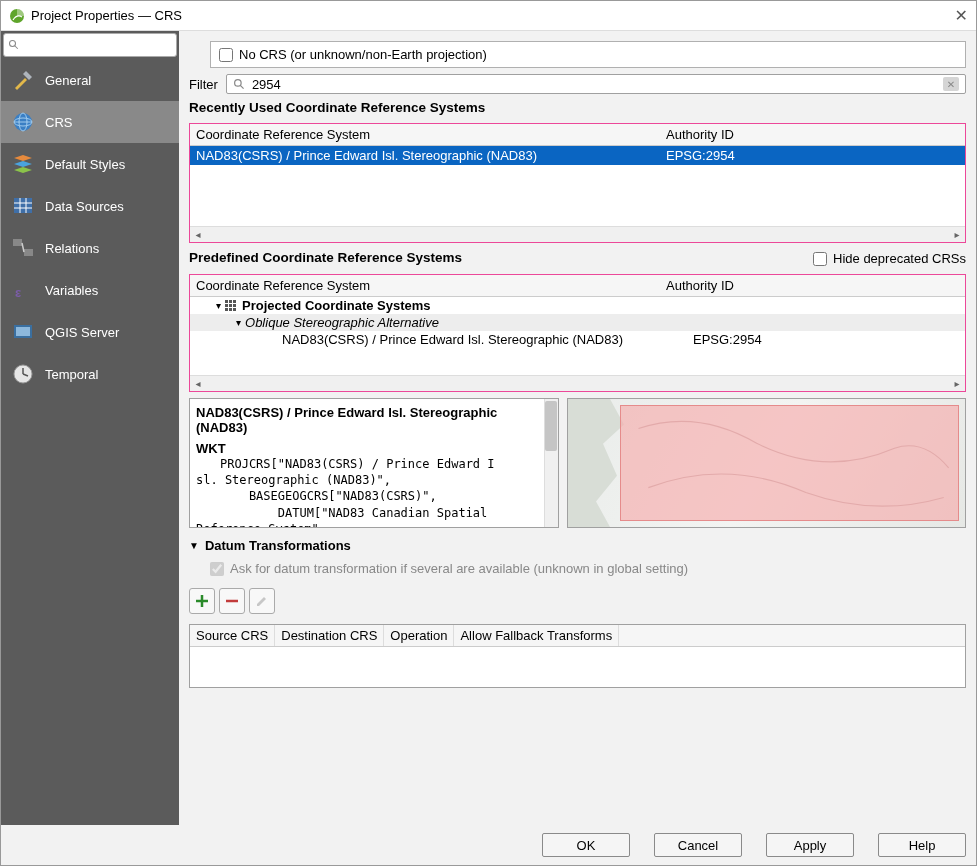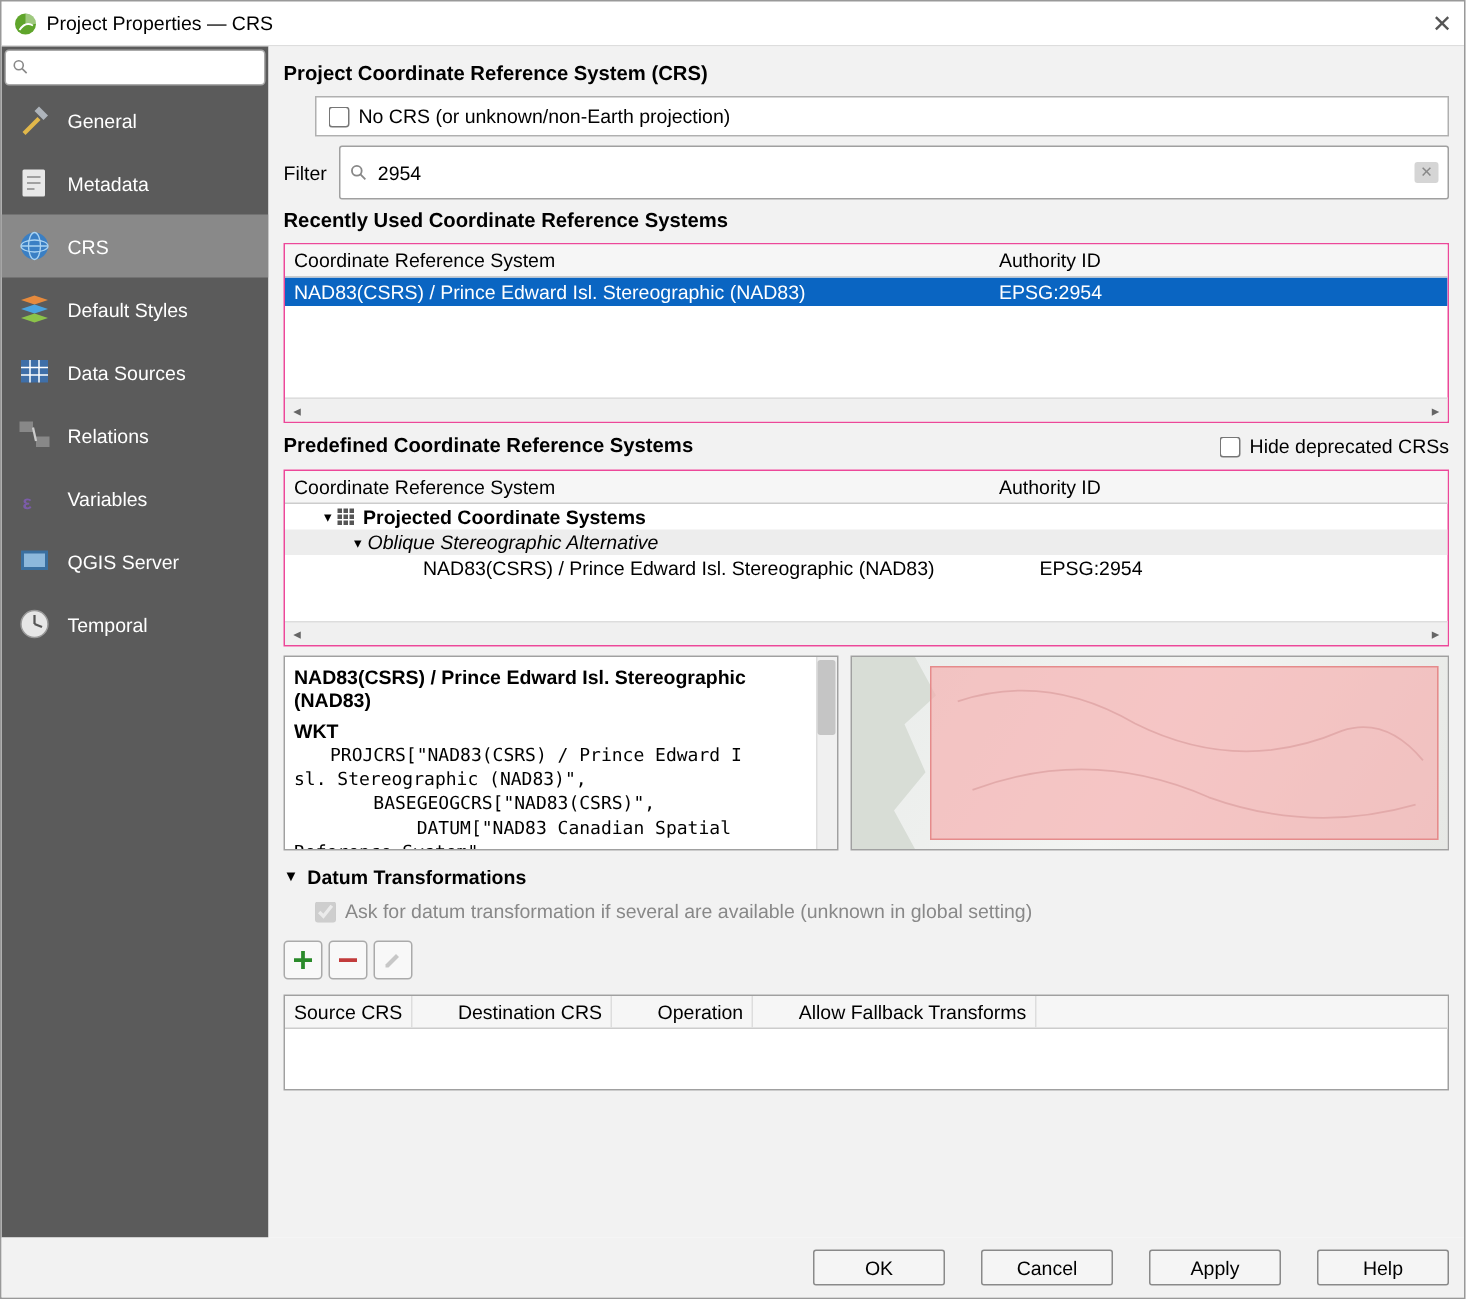--- a/index.html
+++ b/index.html
@@ -15,21 +15,21 @@
 .sidebar .item { display: flex; align-items: center; height: 42px; padding: 0 10px; color: #fff; cursor: pointer; gap: 10px; }
 .sidebar .item.active { background: #898989; }
 .sidebar .item svg, .sidebar .item .icon-box { width: 24px; height: 24px; flex: 0 0 24px; }
 .main { flex: 1; background: #f2f2f2; padding: 10px; display: flex; flex-direction: column; gap: 6px; overflow: hidden; }
 .section-title { font-weight: bold; font-size: 13.5px; margin-bottom: 2px; }
 .checkbox-row { background: #fff; border: 1px solid #b0b0b0; padding: 5px 8px; display: flex; align-items: center; gap: 6px; margin-left: 21px; }
 .checkbox-row.nobg { background: transparent; border: none; padding: 2px 0; }
 input[type=checkbox] { width: 14px; height: 14px; }
 .filter-row { display: flex; align-items: center; gap: 8px; }
 .filter-row label { font-size: 13px; }
-.filter-input { flex: 1; background: #fff; border: 1px solid #a0a0a0; border-radius: 2px; height: 36px; display: flex; align-items: center; padding: 0 6px; gap: 6px; }
+.filter-input { flex: 1; background: #fff; border: 1px solid #a0a0a0; border-radius: 2px; height: 20px; display: flex; align-items: center; padding: 0 6px; gap: 6px; }
 .filter-input input { border: none; outline: none; flex: 1; font-size: 13px; }
 .filter-input .clear { color: #888; cursor: pointer; background: #d5d5d5; border-radius: 2px; width: 16px; height: 14px; display: flex; align-items: center; justify-content: center; font-size: 10px; }
 .stretch-row { display: flex; align-items: center; justify-content: space-between; }
 .table-wrap { border: 1px solid #ec4899; background: #fff; display: flex; flex-direction: column; }
 .table-wrap.h1 { height: 120px; }
 .table-wrap.h2 { height: 118px; }
 .table-head { display: flex; background: #f6f6f6; border-bottom: 1px solid #ccc; }
 .table-head .col { padding: 3px 6px; font-size: 13px; }
 .col-crs { flex: 0 0 470px; }
 .col-auth { flex: 1; }
@@ -57,21 +57,21 @@
 .map-bg { position: absolute; inset: 0; background: linear-gradient(120deg,#e9ecea 0%,#f3f4f2 50%,#e6e8e5 100%); }
 .map-land { position: absolute; left: 0; top: 0; width: 70px; height: 100%; background: #d8ddd6; clip-path: polygon(0 0,60% 0,80% 20%,50% 35%,70% 60%,40% 80%,60% 100%,0 100%); }
 .map-rect { position: absolute; left: 52px; top: 6px; right: 6px; bottom: 6px; background: rgba(246,172,172,0.65); border: 1.5px solid #e58b8b; }
 .map-path { position: absolute; stroke: #bfa7a7; fill: none; stroke-width: 1.2; }
 .datum-header { display: flex; align-items: center; gap: 6px; font-weight: bold; margin-top: 4px; cursor: pointer; }
 .datum-header .tri { font-size: 10px; }
 .gray-disabled { color: #888; }
 .toolbar { display: flex; gap: 4px; margin: 4px 0; }
 .toolbar .tb { width: 26px; height: 26px; border: 1px solid #aaa; border-radius: 3px; background: #f8f8f8; display: flex; align-items: center; justify-content: center; cursor: pointer; }
 .datum-table { border: 1px solid #a0a0a0; background: #fff; height: 64px; display: flex; flex-direction: column; }
-.datum-table .head { display: flex; background: #f6f6f6; border-bottom: 1px solid #ccc; gap: 24px; }
+.datum-table .head { display: flex; background: #f6f6f6; border-bottom: 1px solid #ccc; }
 .datum-table .head .hcol { padding: 3px 6px; border-right: 1px solid #ddd; white-space: nowrap; }
 .footer { height: 40px; padding: 6px 10px; display: flex; justify-content: flex-end; align-items: center; gap: 24px; background: #f2f2f2; }
 .footer button { min-width: 88px; height: 24px; border: 1px solid #8a8a8a; background: #f5f5f5; border-radius: 2px; cursor: pointer; font-size: 13px; }
 .grid-icon { display: inline-grid; grid-template-columns: repeat(3,3px); grid-auto-rows: 3px; gap: 1px; margin-right: 2px; }
 .grid-icon span { background: #555; }
 </style>
 </head>
 <body>
 
 <div class="titlebar">
@@ -95,29 +95,20 @@
           <line x1="9" y1="9" x2="13" y2="13" stroke="#888" stroke-width="1.4"></line>
         </svg>
     </div>
     <div class="item">
       <svg viewBox="0 0 24 24">
           <path d="M4 20 L14 10 L16 12 L6 22 Z" fill="#e2b84a"></path>
           <path d="M15 3 L21 9 L18 12 L12 6 Z" fill="#aeb4bb"></path>
         </svg>
       <span>General</span>
     </div>
-    <div class="item">
-      <svg viewBox="0 0 24 24">
-          <rect x="4" y="3" width="15" height="18" rx="1" fill="#e8e8e8"></rect>
-          <line x1="7" y1="8" x2="16" y2="8" stroke="#888"></line>
-          <line x1="7" y1="12" x2="16" y2="12" stroke="#888"></line>
-          <line x1="7" y1="16" x2="12" y2="16" stroke="#888"></line>
-        </svg>
-      <span>Metadata</span>
-    </div>
     <div class="item active">
       <svg viewBox="0 0 24 24">
           <circle cx="12" cy="12" r="9" fill="#3a7fc4"></circle>
           <ellipse cx="12" cy="12" rx="9" ry="4" fill="none" stroke="#aad3f2" stroke-width="0.9"></ellipse>
           <ellipse cx="12" cy="12" rx="4" ry="9" fill="none" stroke="#aad3f2" stroke-width="0.9"></ellipse>
           <line x1="3" y1="12" x2="21" y2="12" stroke="#aad3f2" stroke-width="0.9"></line>
         </svg>
       <span>CRS</span>
     </div>
     <div class="item">
@@ -163,21 +154,20 @@
       <svg viewBox="0 0 24 24">
           <circle cx="12" cy="12" r="9" fill="#e6e6e6" stroke="#999"></circle>
           <line x1="12" y1="12" x2="12" y2="6" stroke="#555" stroke-width="1.5"></line>
           <line x1="12" y1="12" x2="17" y2="14" stroke="#555" stroke-width="1.5"></line>
         </svg>
       <span>Temporal</span>
     </div>
   </div>
 
   <div class="main">
-    <div class="section-title">Project Coordinate Reference System (CRS)</div>
 
     <div class="checkbox-row">
       <input type="checkbox" style="">
       <span>No CRS (or unknown/non-Earth projection)</span>
     </div>
 
     <div class="filter-row">
       <label>Filter</label>
       <div class="filter-input">
         <svg viewBox="0 0 16 16" width="13" height="13">

